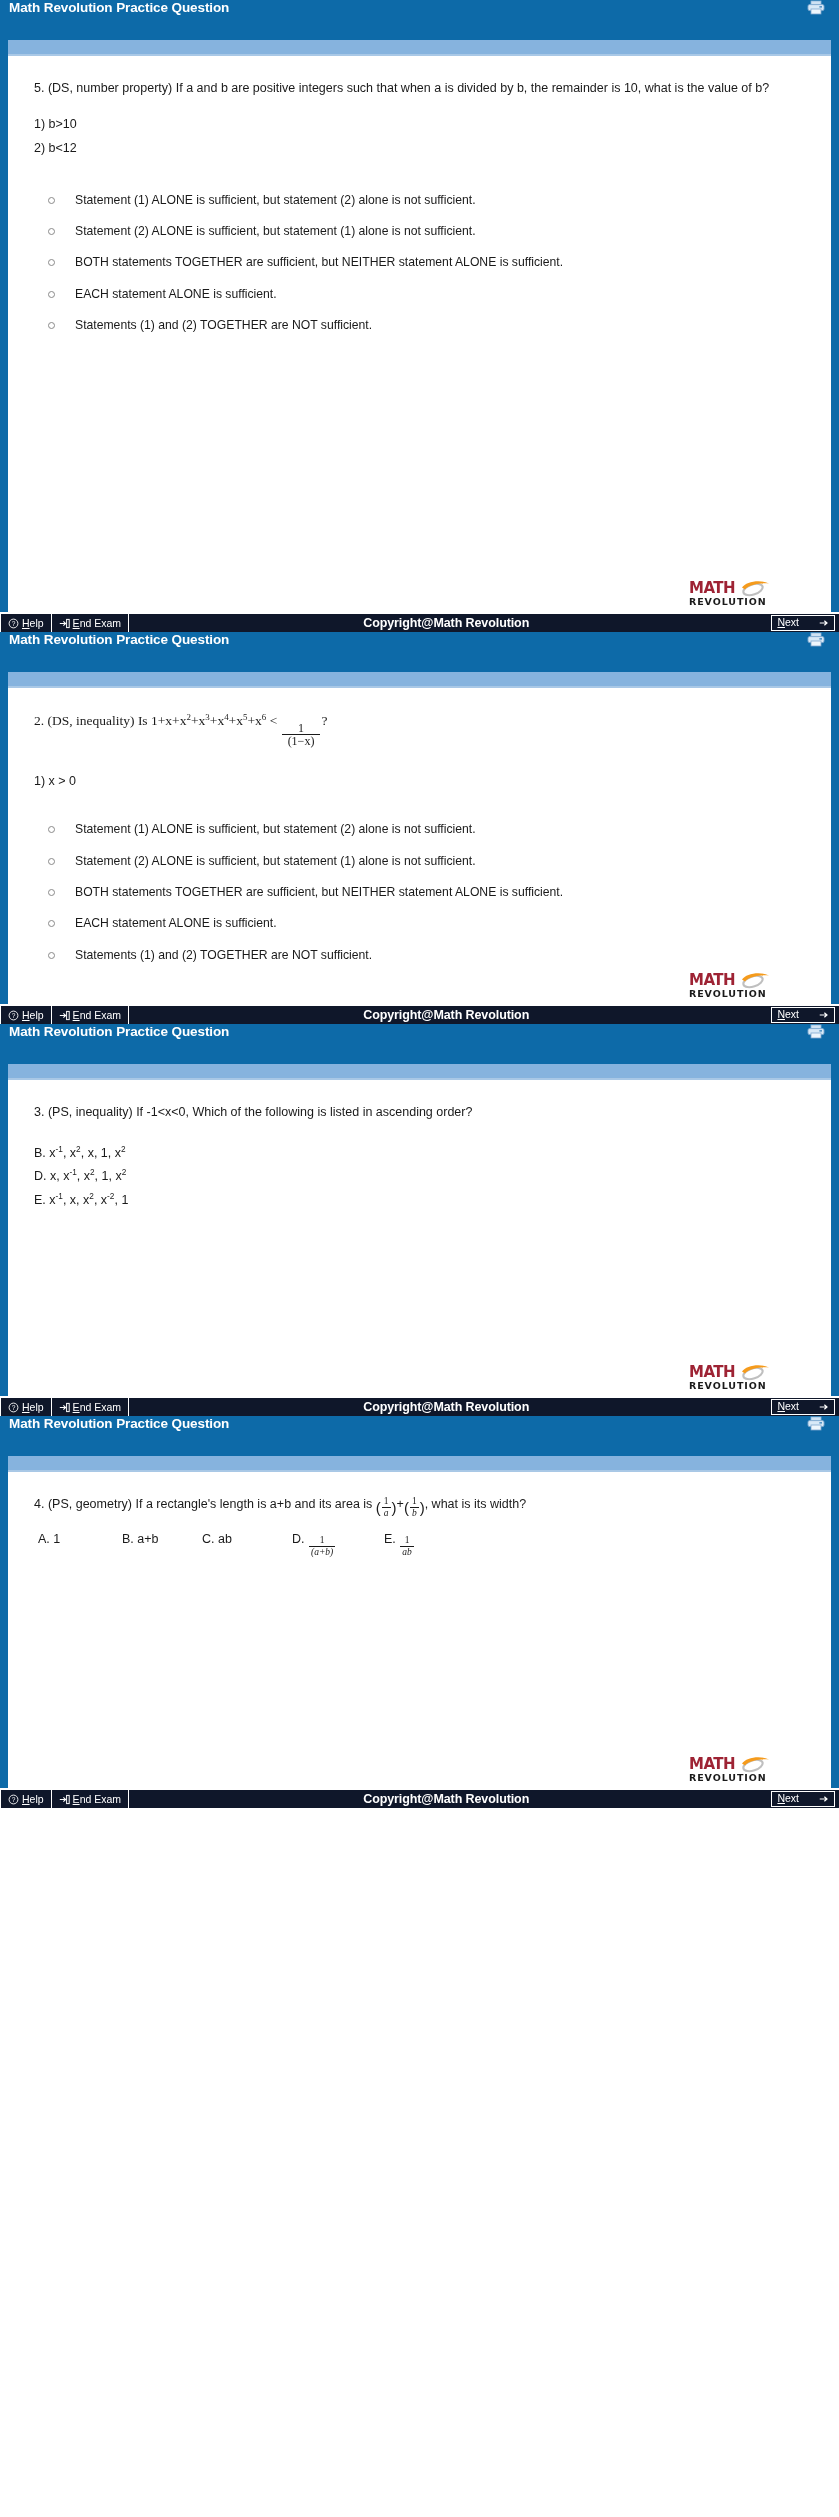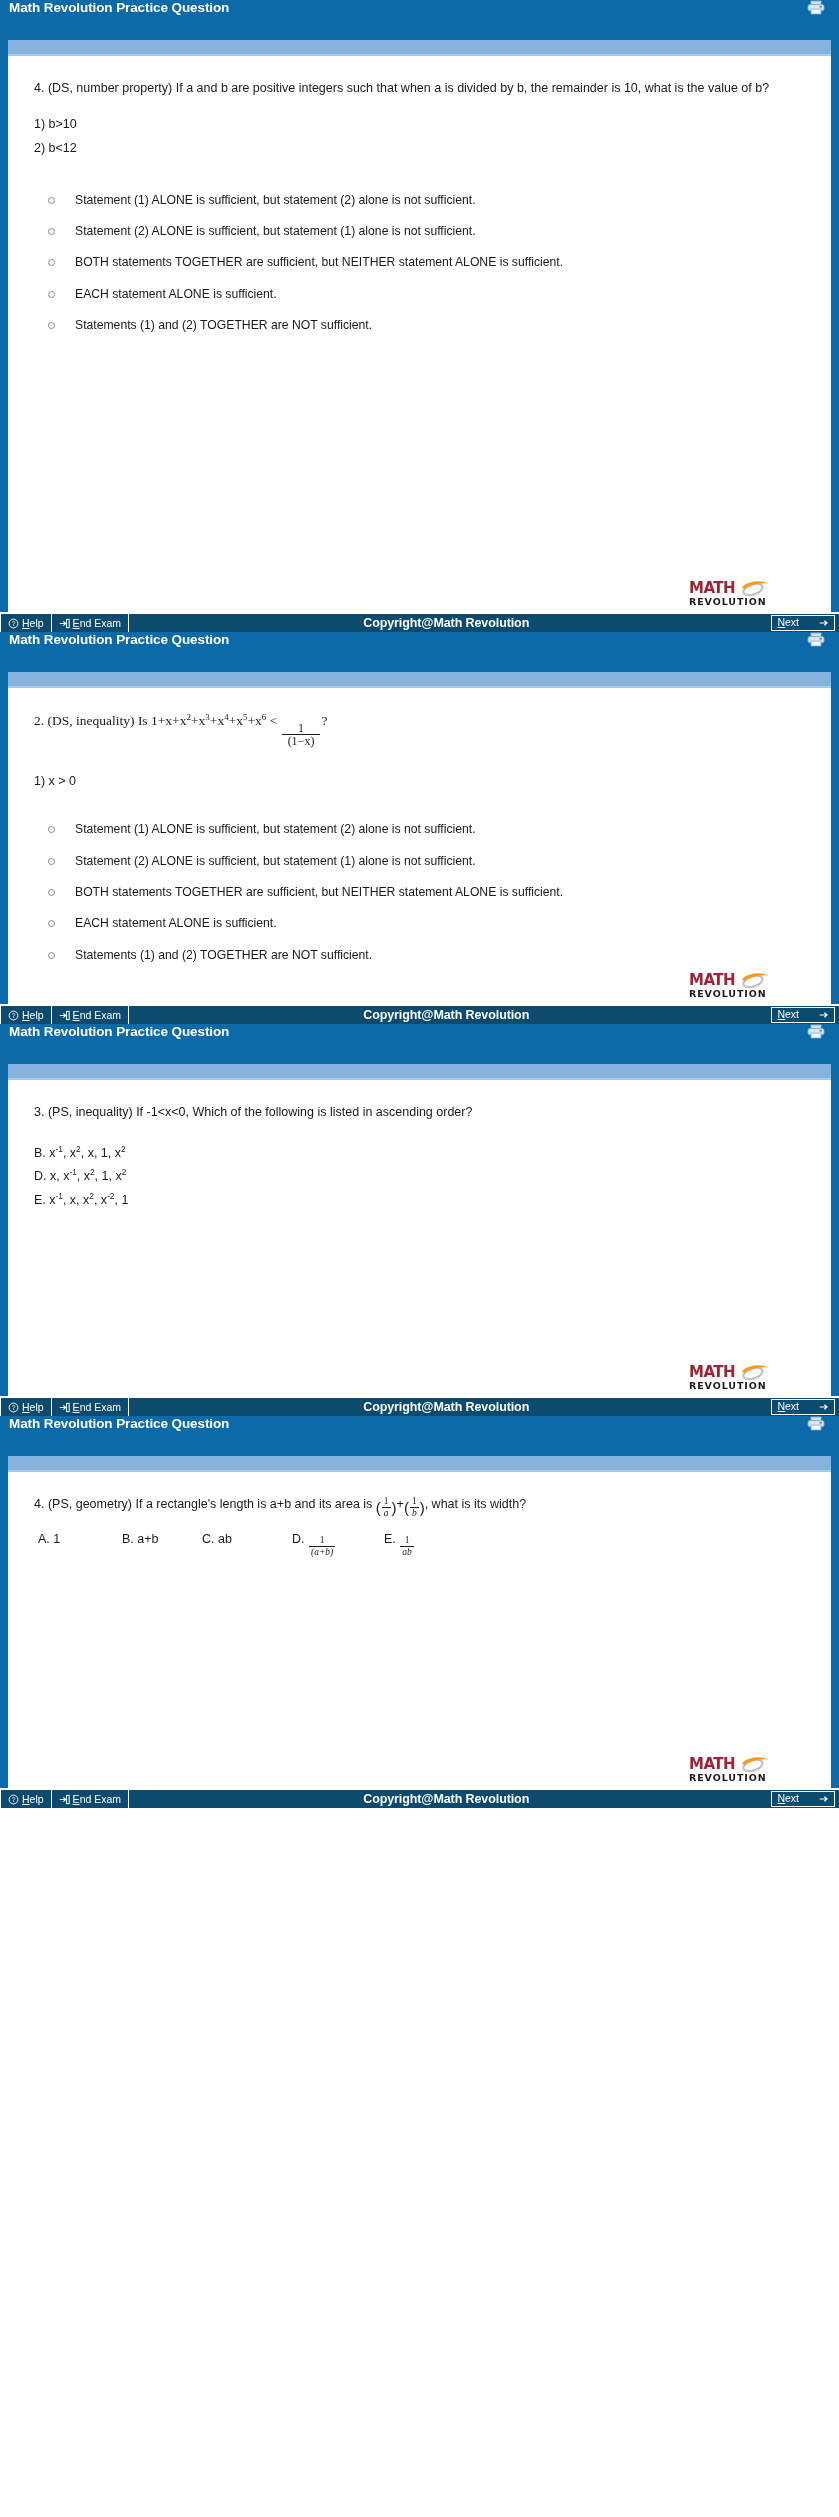--- a/index.html
+++ b/index.html
@@ -223,21 +223,21 @@
     font-size: 9.5px;
     letter-spacing: 0.9px;
     color: #1a1a1a;
     line-height: 1;
     margin-top: 1px;
   }
 
   
   .footer {
     height: 20px;
-    background: #0c4a6e;
+    background: #0f172a;
     display: flex;
     align-items: stretch;
     flex: 0 0 auto;
     border-top: 2px solid #ffffff;
   }
   .fbtn {
     display: flex;
     align-items: center;
     gap: 3px;
     padding: 0 7px;
@@ -290,21 +290,21 @@
           <rect x="4" y="1" width="10" height="3.4" fill="#cfe2f3" stroke="#8fb8db" stroke-width="0.8"></rect>
           <rect x="1" y="4.6" width="16" height="6" rx="1.6" fill="#d8e9f7" stroke="#7fa9cf" stroke-width="0.9"></rect>
           <rect x="4" y="9" width="10" height="5" fill="#eef6fc" stroke="#7fa9cf" stroke-width="0.8"></rect>
           <rect x="12.4" y="6.1" width="2.6" height="1.5" fill="#4a8ec2"></rect>
         </svg>
       </span>
     </div>
     <div class="subband"></div>
     <div class="body">
       <div class="body-inner">
-        <div class="qtext">4. (DS, number property) If a and b are positive integers such that when a is divided by b, the remainder is 10, what is the value of b?</div>
+        <div class="qtext">5. (DS, number property) If a and b are positive integers such that when a is divided by b, the remainder is 10, what is the value of b?</div>
         <div class="stmt-list">
           <div>1) b&gt;10</div>
           <div>2) b&lt;12</div>
         </div>
         <div class="choices">
           <div class="choice-row">
             <span class="radio"></span>
             <span class="choice-label">Statement (1) ALONE is sufficient, but statement (2) alone is not sufficient.</span>
           </div>
           <div class="choice-row">

